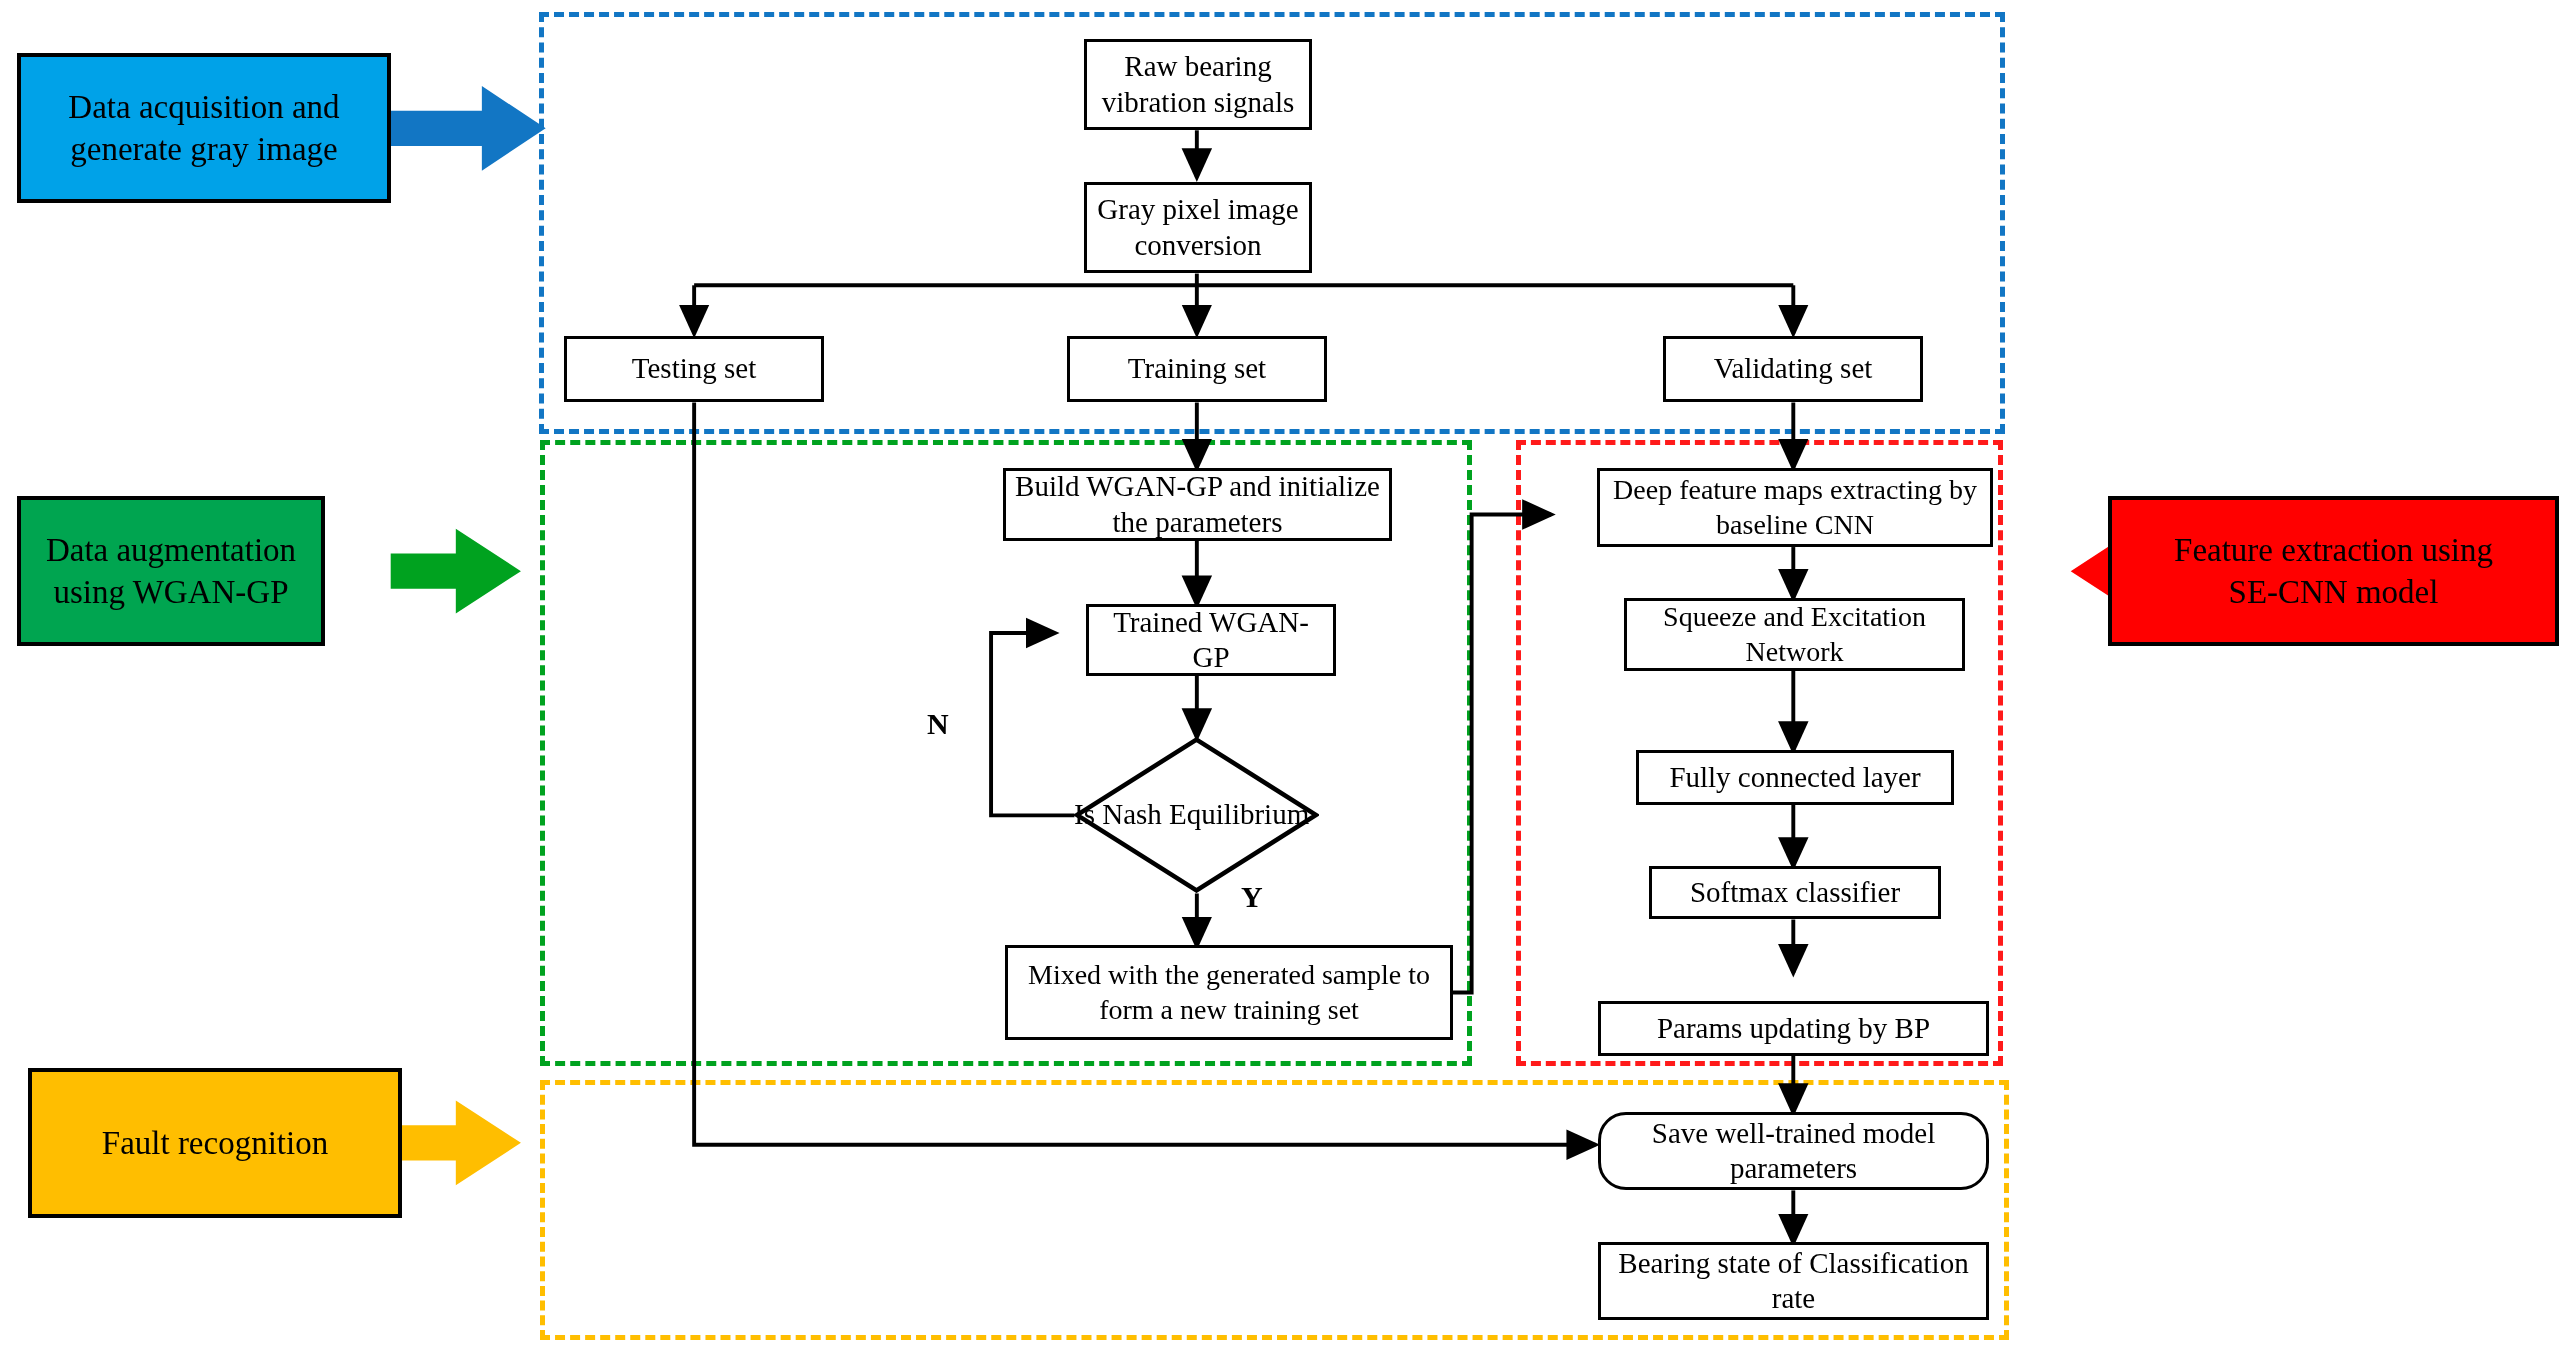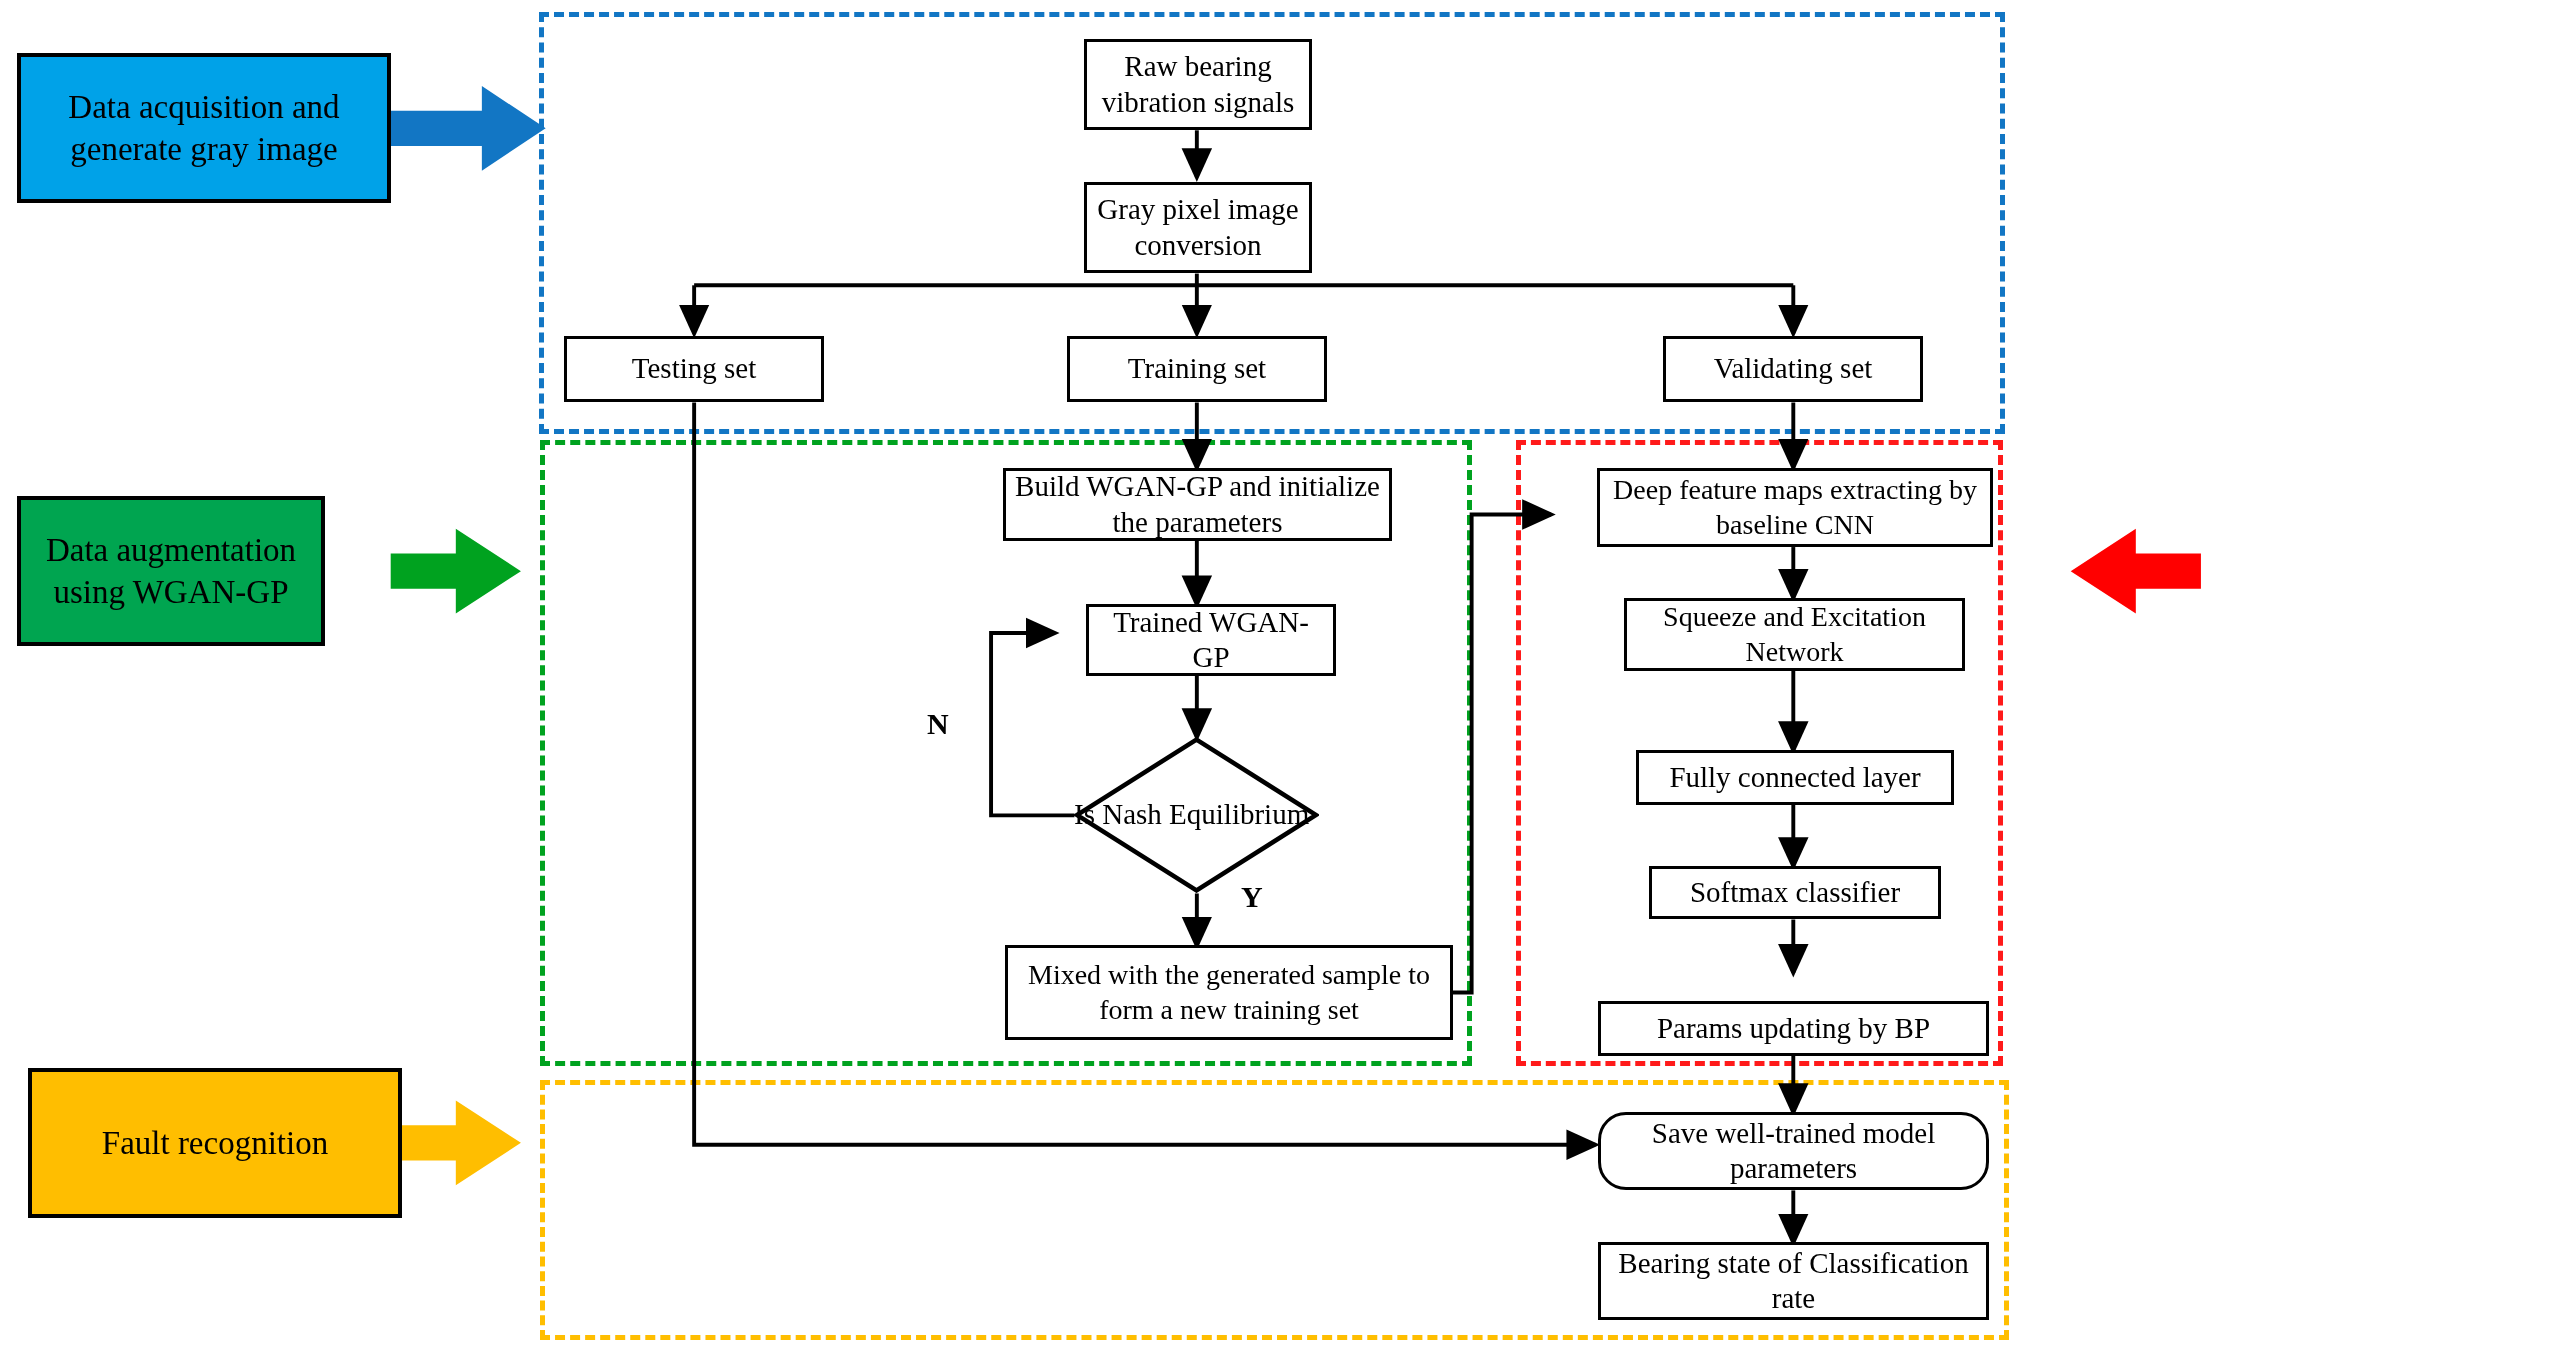--- a/index.html
+++ b/index.html
@@ -177,20 +177,26 @@
       <span>using WGAN-GP</span>
     </div>
   </div>
 
   <div class="stage-box" style="left:17px; top:1068px; width:374px; height:150px; background:#FFBE00;margin-left:11px;">
     <div>
       <span>Fault recognition</span>
     </div>
   </div>
 
+  <div class="stage-box" style="left:2108px; top:496px; width:451px; height:150px; background:#FF0000;">
+    <div>
+      <span>Feature extraction using</span>
+      <span>SE-CNN model</span>
+    </div>
+  </div>
 
   <div class="node" style="left:1084px; top:39px; width:228px; height:91px;">
     <div>
       <span>Raw bearing</span>
       <span>vibration signals</span>
     </div>
   </div>
 
   <div class="node" style="left:1084px; top:182px; width:228px; height:91px;">
     <div>

